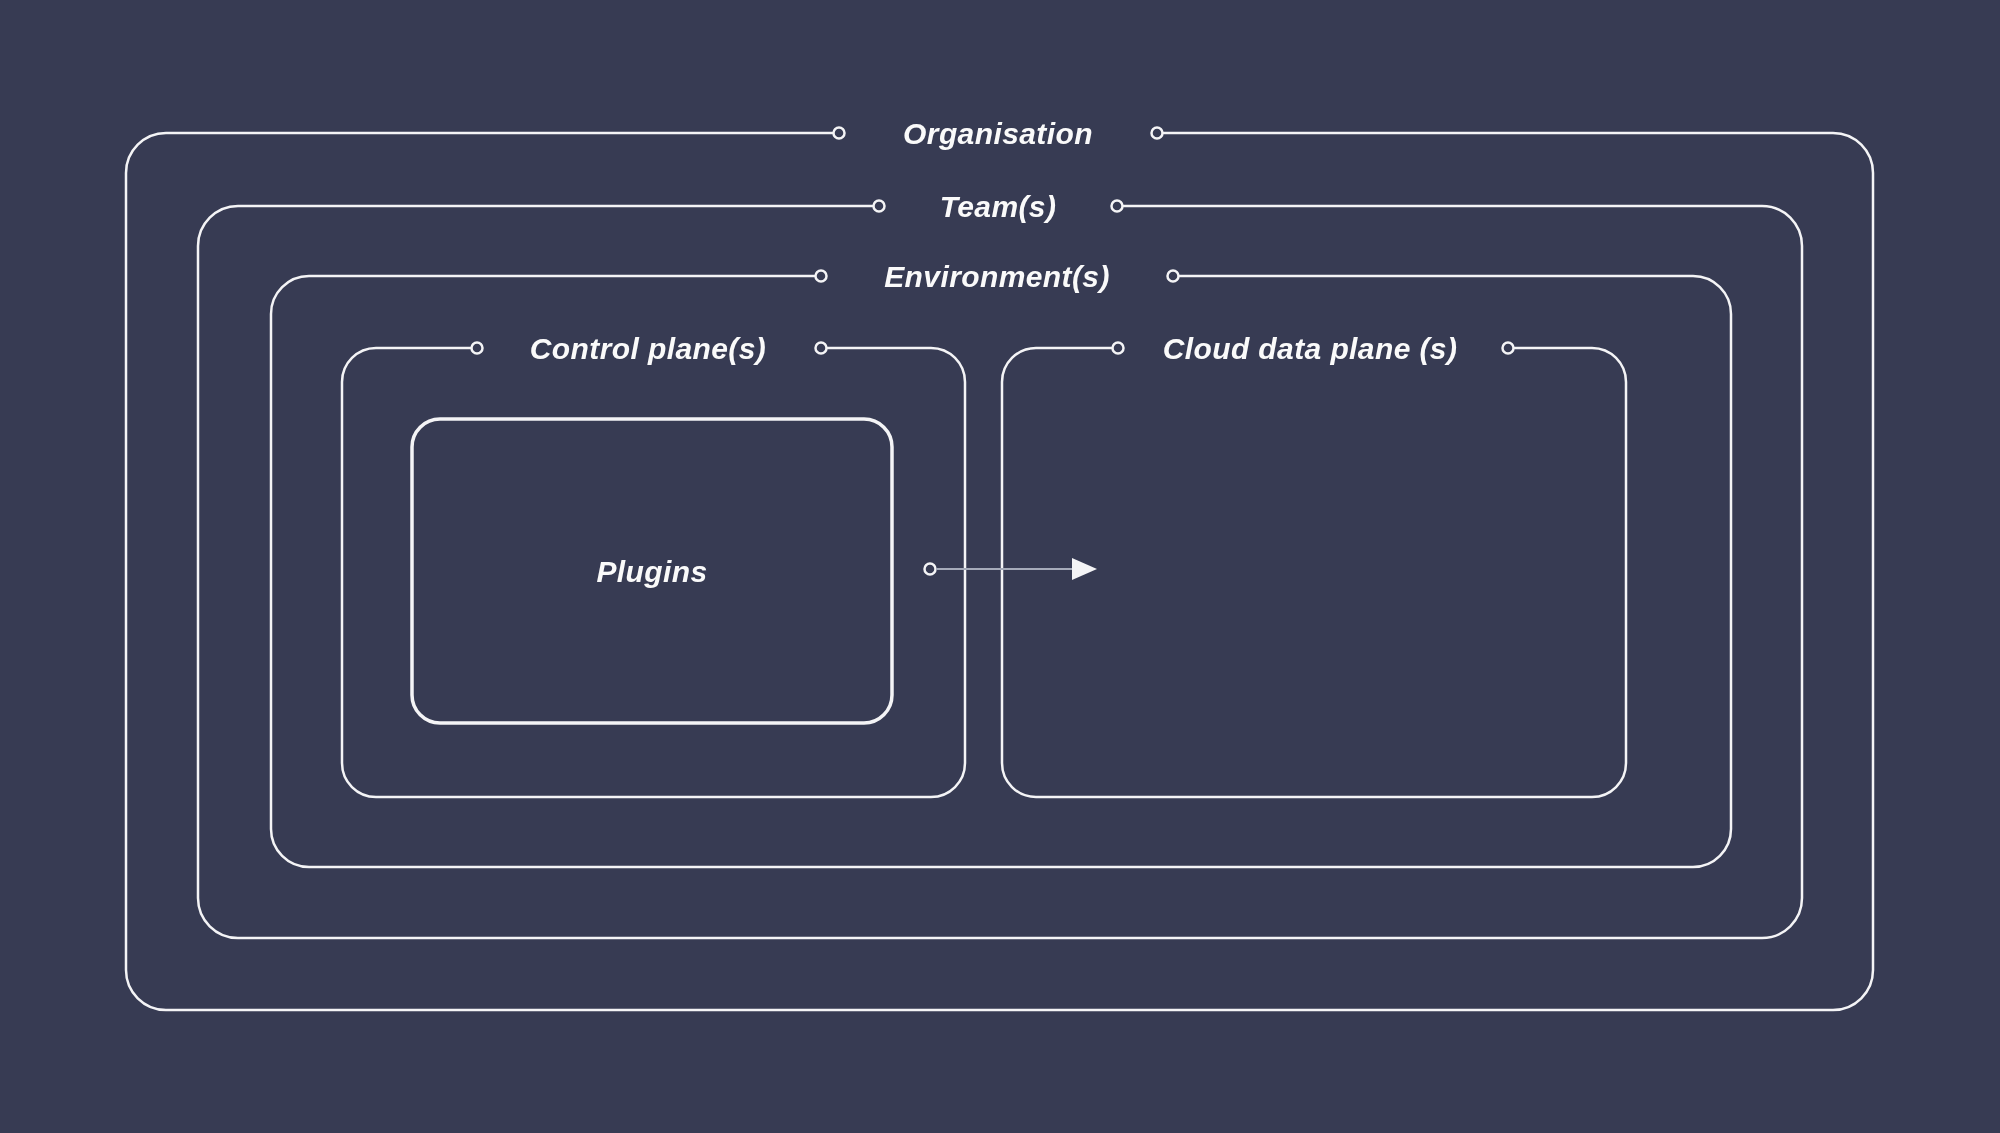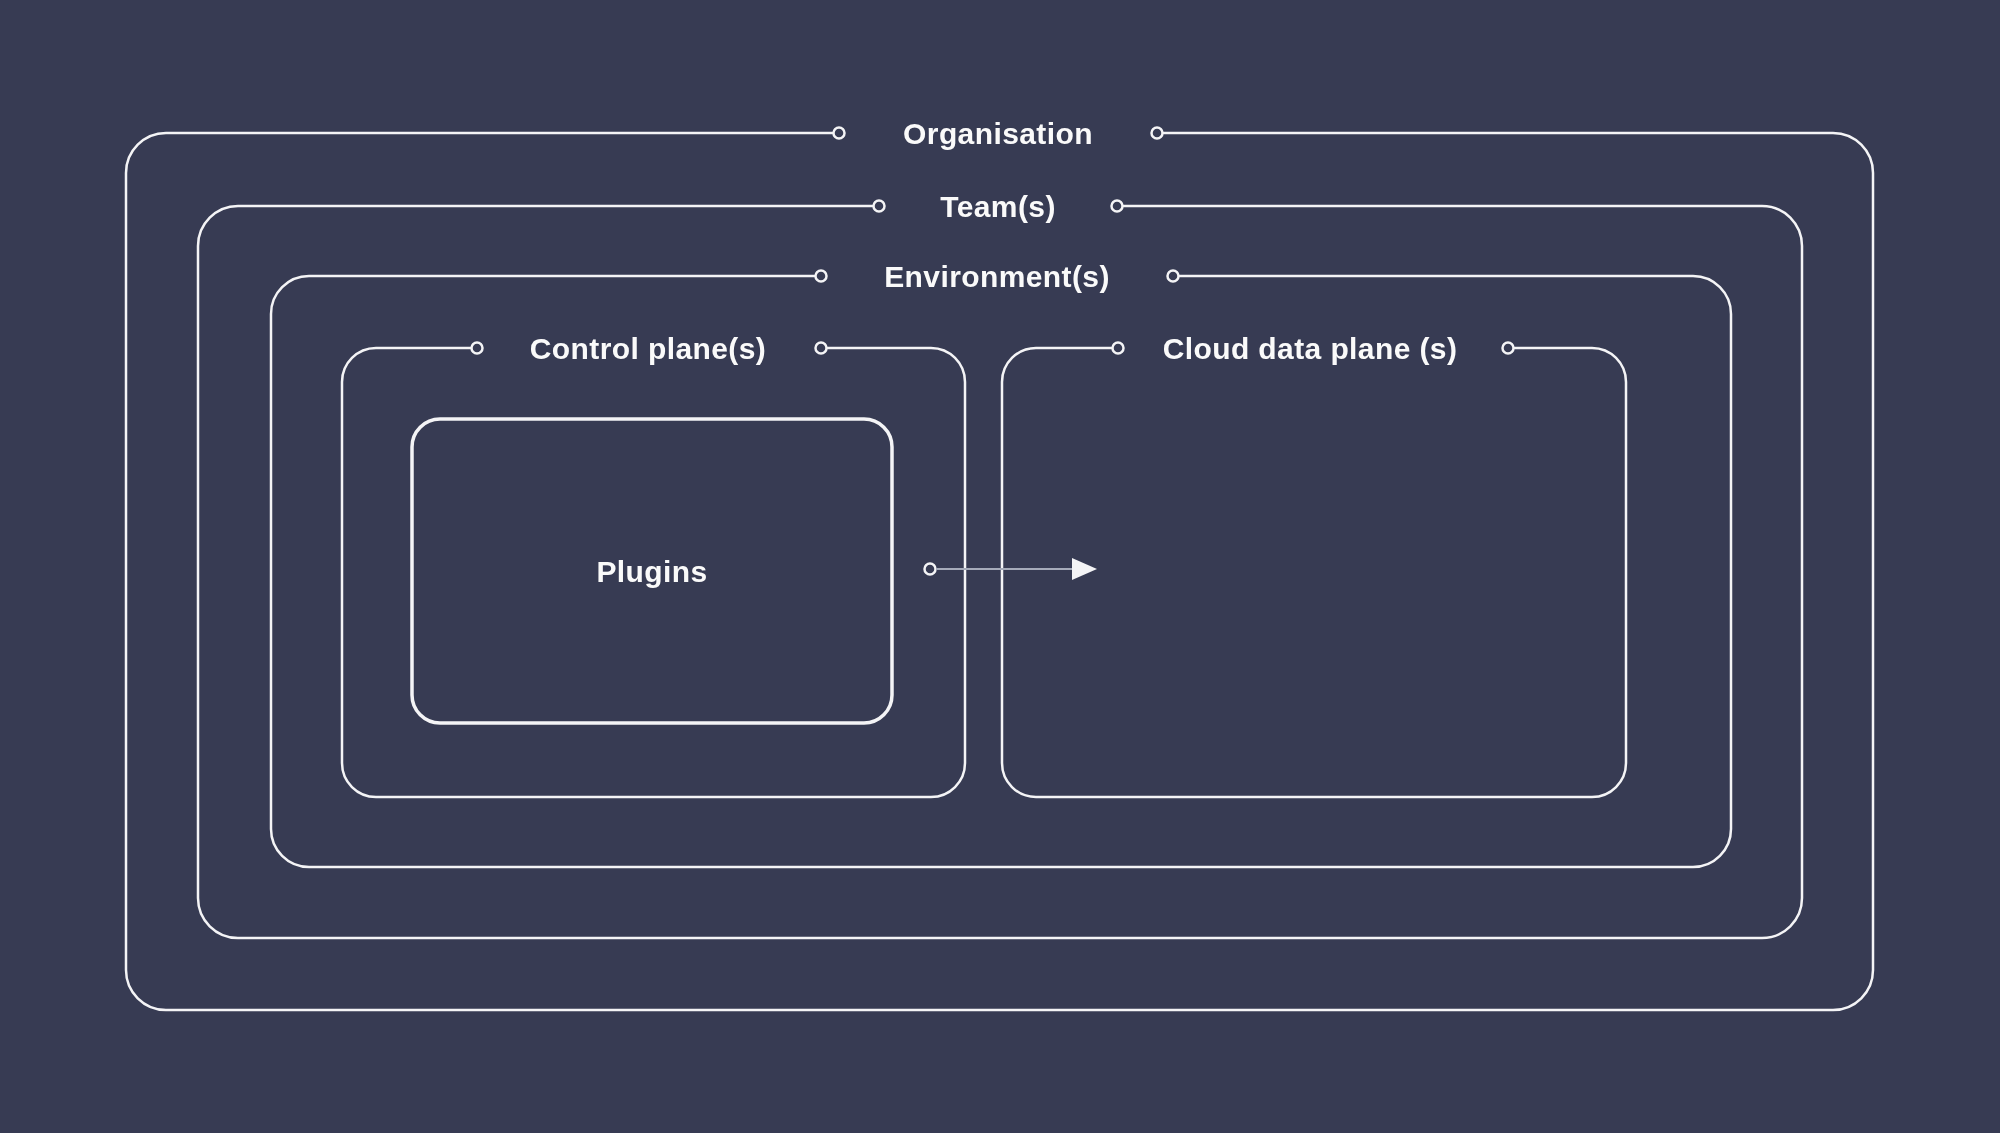--- a/index.html
+++ b/index.html
@@ -7,20 +7,21 @@
     padding: 0;
     width: 2000px;
     height: 1133px;
     background: #373b53;
     overflow: hidden;
   }
   .diagram-root {
     position: relative;
     width: 2000px;
     height: 1133px;
+    font-style: italic;
   }
   svg {
     display: block;
   }
   .box-border {
     fill: none;
     stroke: #f4f4f6;
     stroke-width: 2.5;
     stroke-linecap: round;
   }

